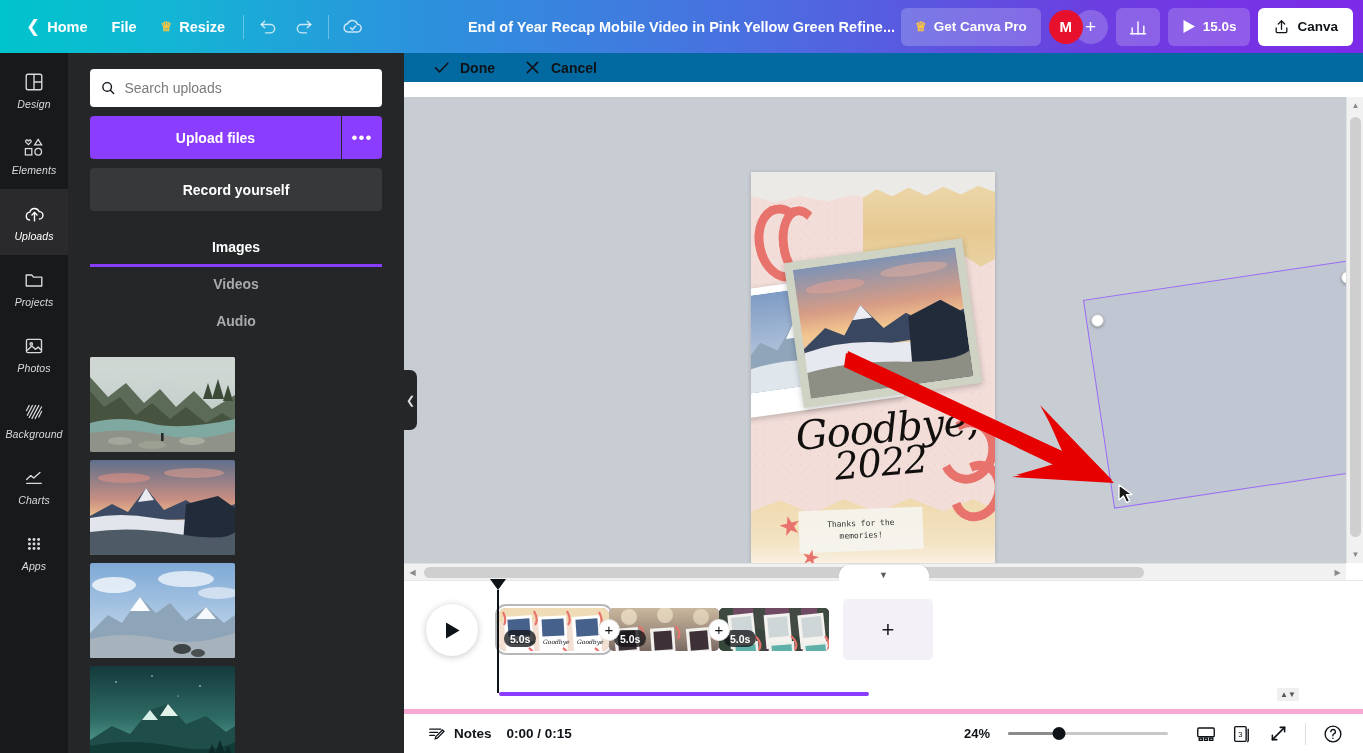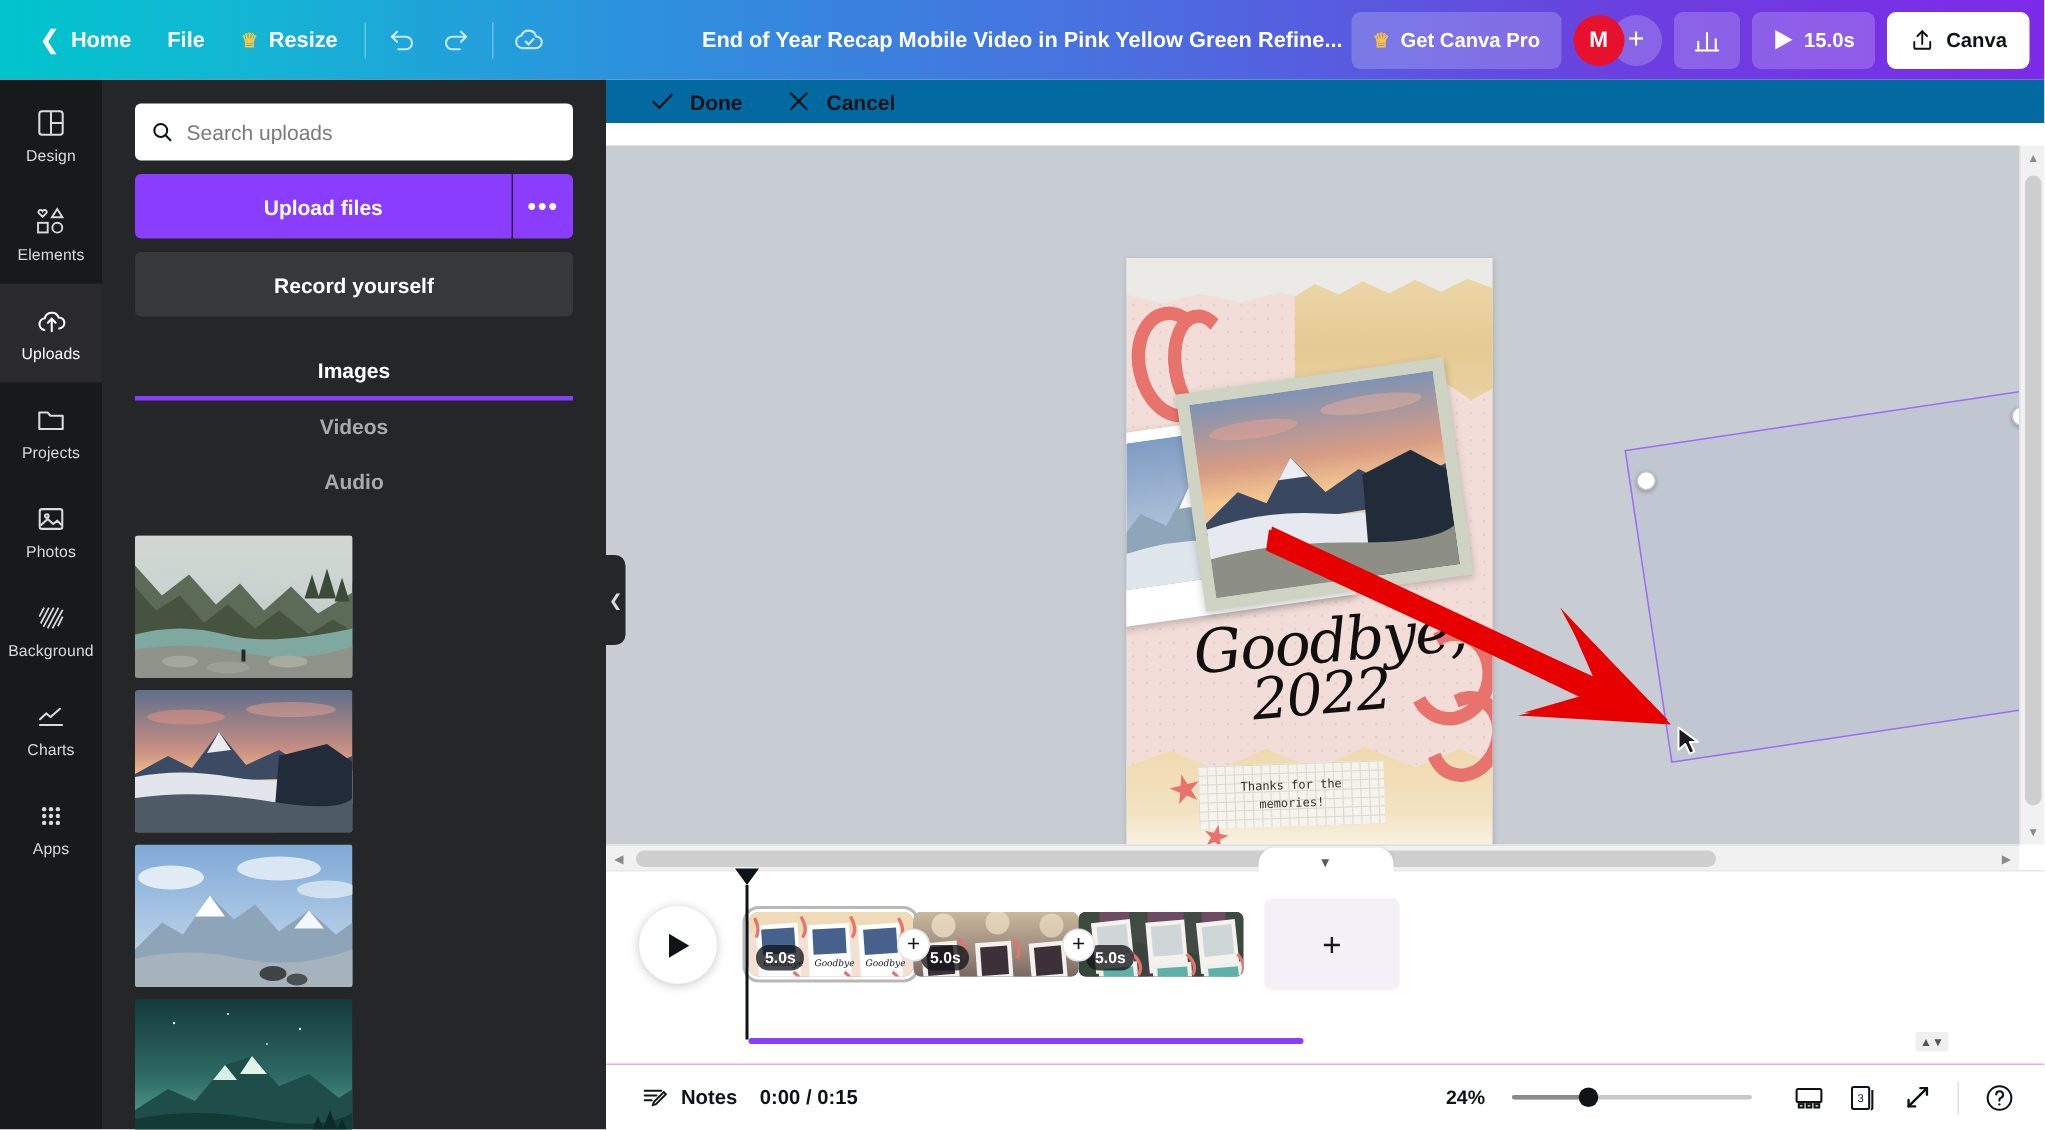--- a/index.html
+++ b/index.html
@@ -77,21 +77,21 @@
 
   
   .rail {
     position: absolute; left: 0; top: 53px; width: 68px; height: 700px;
     background: #18191b; display: flex; flex-direction: column;
     align-items: center; padding-top: 4px; z-index: 20;
   }
   .rail-item {
     width: 68px; height: 66px; display: flex; flex-direction: column;
     align-items: center; justify-content: center; gap: 5px; cursor: pointer;
-    color: #d9dadd; position: relative;
+    color: #d9dadd; position: relative; font-style: italic;
   }
   .rail-item.active { background: #2a2a2c; color: #fff; }
   .rail-item.active::before {
     content: ""; position: absolute; left: 0; top: 0; width: 0; height: 100%;
   }
   .rail-label { font-size: 10.5px; letter-spacing: .1px; }
   .rail-item.active .rail-label { color: #fff; }
 
   
   .panel {
@@ -344,21 +344,21 @@
   .tl-grip {
     position: absolute; left: 873px; bottom: 8px; width: 22px; height: 13px;
     background: #efefef; border-radius: 2px; display: flex;
     align-items: center; justify-content: center; cursor: pointer;
     font-size: 8px; color: #555;
   }
 
   
   .statusbar {
     position: absolute; left: 404px; right: 0; bottom: 0; height: 44px;
-    background: #fff; border-top: 1px solid #f9a8d4;
+    background: #fff; border-top: 5px solid #f9a8d4;
     display: flex; align-items: center; padding: 0 14px; z-index: 14;
   }
   .sb-item {
     display: flex; align-items: center; gap: 8px;
     padding: 6px 9px; border-radius: 5px; cursor: pointer;
     font-size: 13.5px; font-weight: bold; color: #0e1318;
   }
   .sb-time { font-size: 13.5px; font-weight: bold; color: #0e1318; margin-left: 6px; }
   .sb-right { margin-left: auto; display: flex; align-items: center; gap: 4px; }
   .zoom-pct { font-size: 13px; font-weight: bold; color: #0e1318; margin-right: 14px; }

